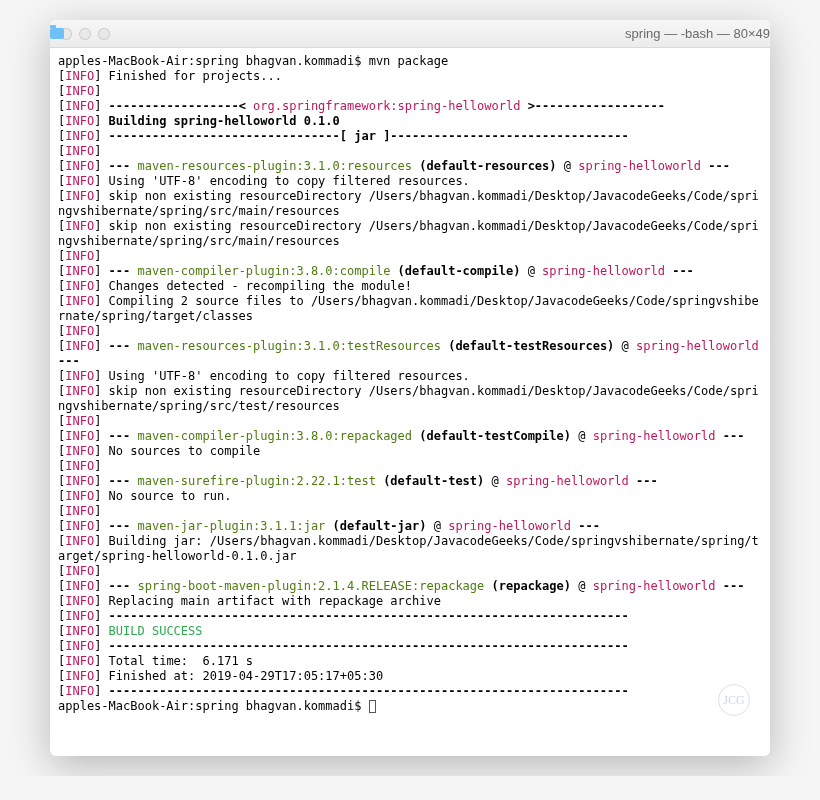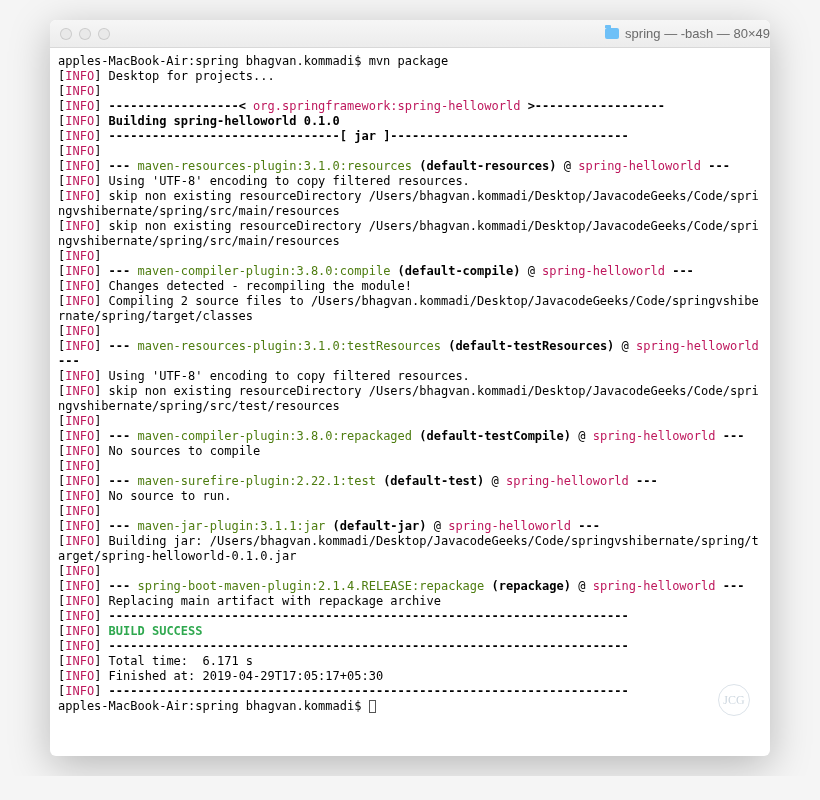--- a/index.html
+++ b/index.html
@@ -40,21 +40,21 @@
     .t-close   { background: #e9e9e9; }
     .t-min     { background: #e9e9e9; }
     .t-max     { background: #e9e9e9; }
     .titlebar-title {
       position: absolute;
       left: 0; right: 0;
       text-align: center;
       font-size: 13px;
       color: #6a6a6a;
       display: flex;
-      justify-content: flex-end;
+      justify-content: space-between;
       align-items: center;
       gap: 6px;
       pointer-events: none;
     }
     .folder-icon {
       width: 14px; height: 11px;
       background: #6ec0f7;
       border-radius: 2px;
       position: relative;
       display: inline-block;
@@ -74,21 +74,21 @@
       line-height: 1.25;
       color: #000;
       white-space: pre-wrap;
       word-break: break-all;
       position: relative;
     }
     .br      { color: #000; }
     .green   { color: #4d7c0f; }
     .cyan    { color: #be185d; }
     .bold    { font-weight: bold; }
-    .boldg   { font-weight: bold; color: #2fa84f; }
+    .boldg   { font-weight: normal; color: #2fa84f; }
     .cursor  { display: inline-block; width: 7px; height: 13px; border: 1px solid #555; vertical-align: text-bottom; }
     .watermark {
       position: absolute;
       right: 20px;
       bottom: 40px;
       opacity: 0.3;
       font-family: Georgia, serif;
       font-size: 22px;
       color: #6a6a6a;
       font-style: italic;
@@ -119,21 +119,21 @@
       <div class="traffic-light t-min"></div>
       <div class="traffic-light t-max"></div>
     </div>
     <div class="titlebar-title">
       <span class="folder-icon"></span>
       <span>spring — -bash — 80×49</span>
     </div>
   </div>
 
   <div class="terminal"><span><span>apples-MacBook-Air:spring bhagvan.kommadi$ </span><span>mvn package</span></span>
-<span><span class="br">[</span><span class="cyan">INFO</span><span class="br">] </span><span>Desktop for projects...</span></span>
+<span><span class="br">[</span><span class="cyan">INFO</span><span class="br">] </span><span>Finished for projects...</span></span>
 <span><span class="br">[</span><span class="cyan">INFO</span><span class="br">] </span></span>
 <span><span class="br">[</span><span class="cyan">INFO</span><span class="br">] </span><span class="bold">------------------&lt; </span><span class="cyan">org.springframework:spring-helloworld</span><span class="bold"> &gt;------------------</span></span>
 <span><span class="br">[</span><span class="cyan">INFO</span><span class="br">] </span><span class="bold">Building spring-helloworld 0.1.0</span></span>
 <span><span class="br">[</span><span class="cyan">INFO</span><span class="br">] </span><span class="bold">--------------------------------[ jar ]---------------------------------</span></span>
 <span><span class="br">[</span><span class="cyan">INFO</span><span class="br">] </span></span>
 <span><span class="br">[</span><span class="cyan">INFO</span><span class="br">] </span><span class="bold">--- </span><span class="green">maven-resources-plugin:3.1.0:resources</span><span class="bold"> (default-resources)</span><span> @ </span><span class="cyan">spring-helloworld</span><span class="bold"> ---</span></span>
 <span><span class="br">[</span><span class="cyan">INFO</span><span class="br">] </span><span>Using 'UTF-8' encoding to copy filtered resources.</span></span>
 <span><span class="br">[</span><span class="cyan">INFO</span><span class="br">] </span><span>skip non existing resourceDirectory /Users/bhagvan.kommadi/Desktop/JavacodeGeeks/Code/springvshibernate/spring/src/main/resources</span></span>
 <span><span class="br">[</span><span class="cyan">INFO</span><span class="br">] </span><span>skip non existing resourceDirectory /Users/bhagvan.kommadi/Desktop/JavacodeGeeks/Code/springvshibernate/spring/src/main/resources</span></span>
 <span><span class="br">[</span><span class="cyan">INFO</span><span class="br">] </span></span>

